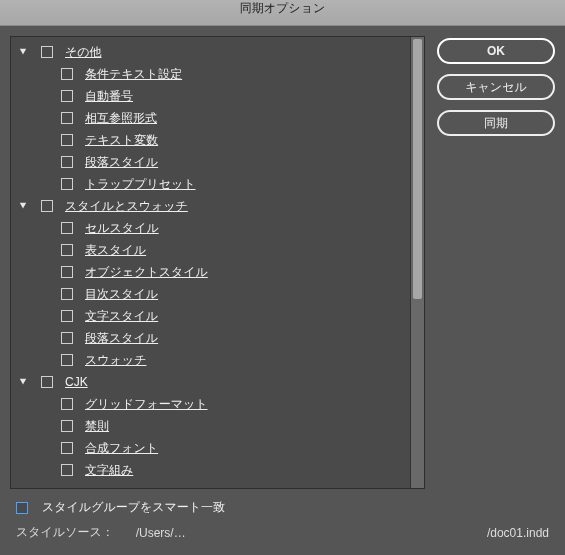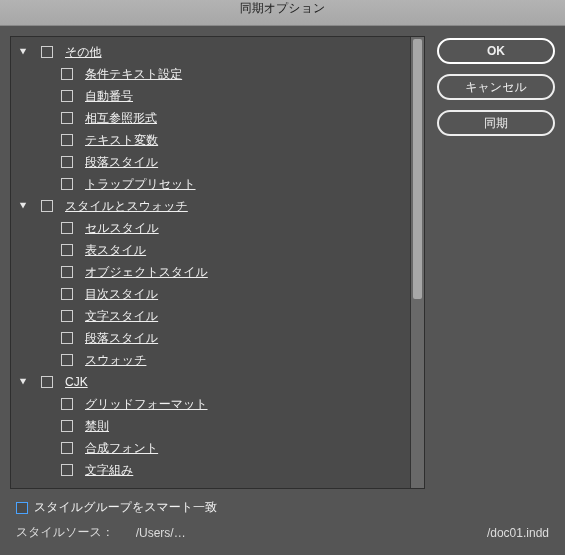--- a/index.html
+++ b/index.html
@@ -48,21 +48,21 @@
   .btns { width: 118px; display: flex; flex-direction: column; gap: 10px; padding-top: 2px;}
   .btn {
     height: 26px; border: 2px solid #eee; border-radius: 14px;
     color: #eee; display: flex; align-items: center; justify-content: center;
     font-size: 12px; cursor: pointer; background: transparent;
   }
   .btn.primary { border-color: #fff; font-weight: 600; }
   .footer {
     padding: 10px 16px 14px 16px; display: flex; flex-direction: column; gap: 8px;
   }
-  .footer .foot-row { display: flex; align-items: center; gap: 6px; }
+  .footer .foot-row { display: flex; align-items: center; gap: 14px; }
   .src-row { display: flex; align-items: center; gap: 22px; font-size: 12px; color:#ddd;}
   .src-row .spacer { flex:1; }
   .src-row .ellip { max-width: 80px; overflow: hidden; text-overflow: ellipsis; white-space: nowrap; }
 </style>
 </head>
 <body>
 
 <div class="titlebar">
   <span>同期オプション</span>
 </div>

